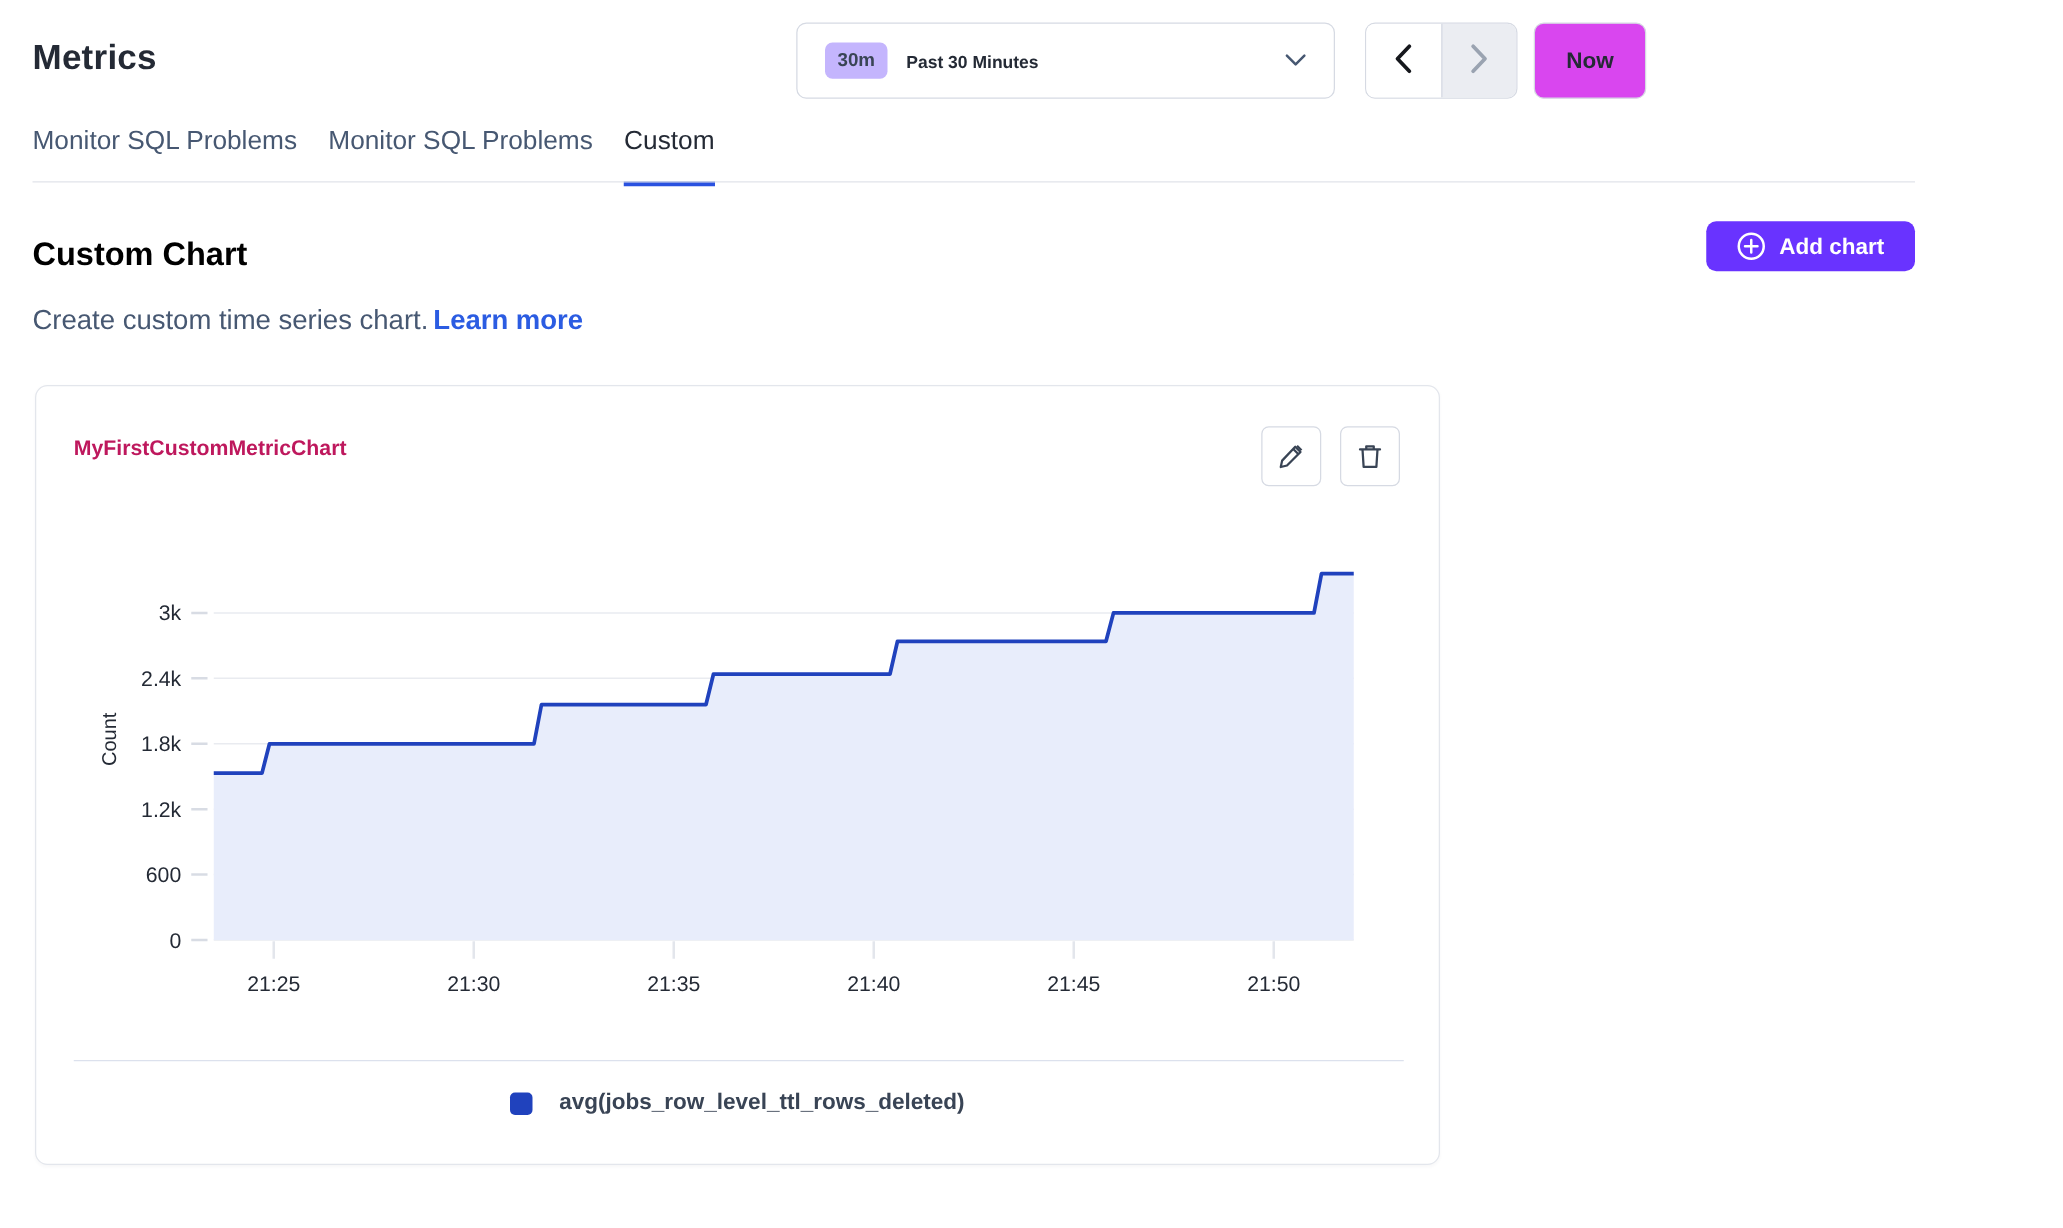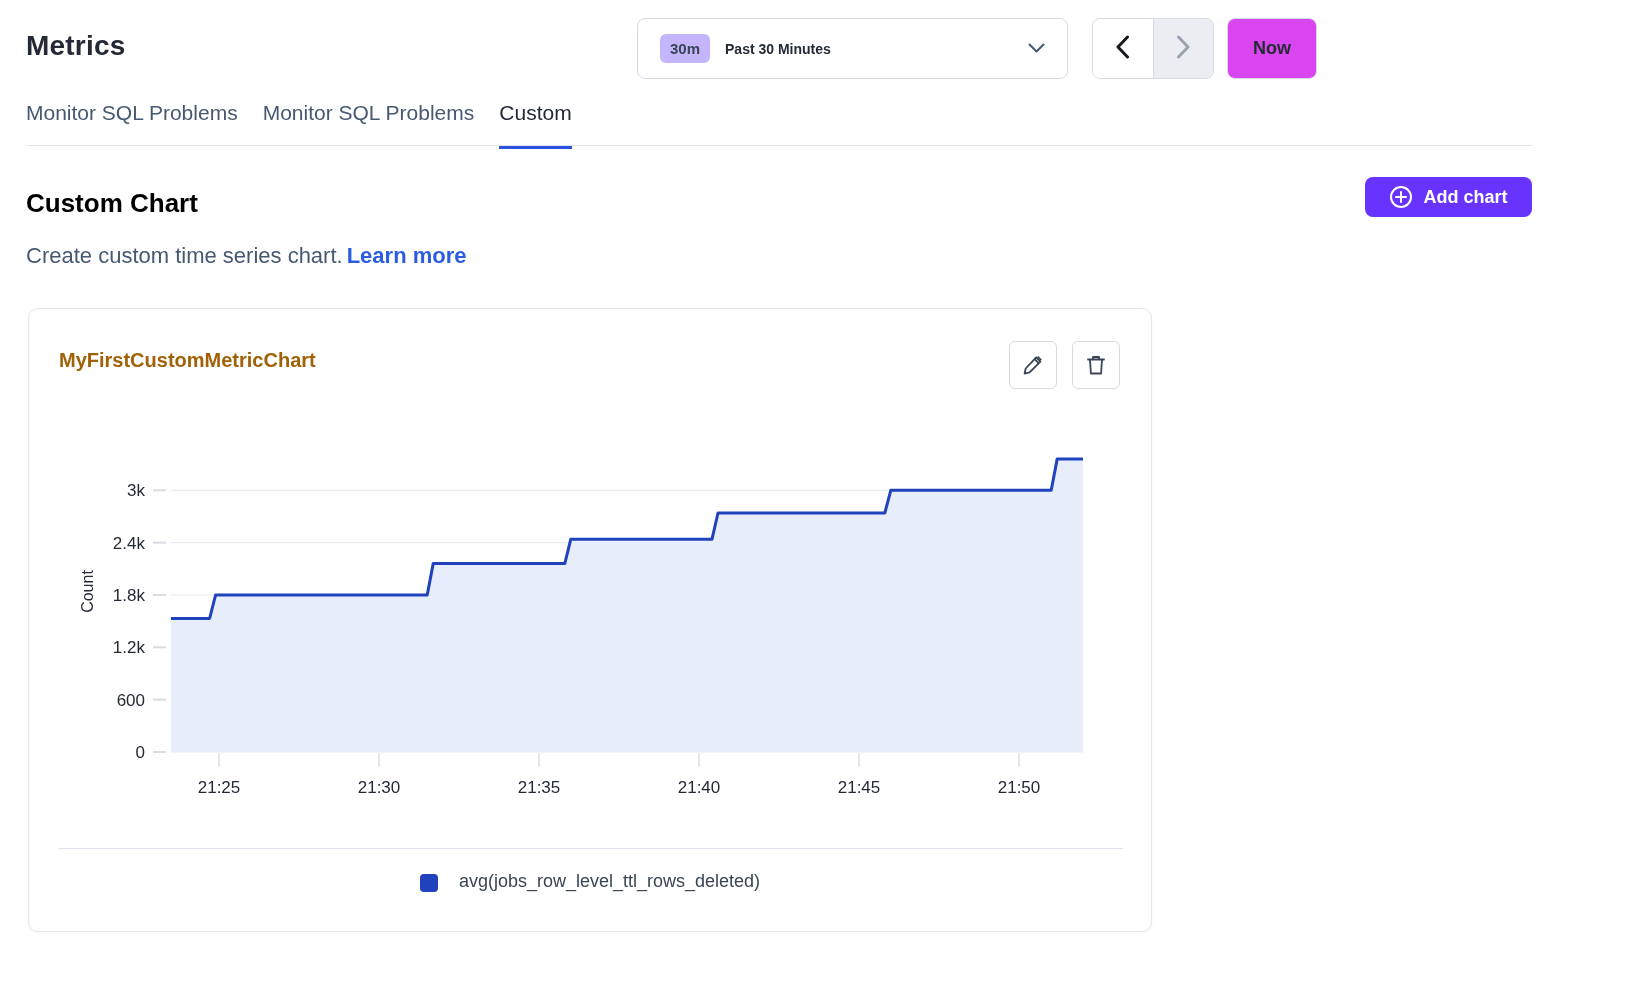--- a/index.html
+++ b/index.html
@@ -60,33 +60,33 @@
     font-size:18px; font-weight:600; cursor:pointer;
     display:flex; align-items:center; justify-content:center; gap:10px;
   }
 
   
   .chart-card {
     position:absolute; left:28px; top:308px; width:1124px; height:624px;
     border:1px solid #e3e6ec; border-radius:10px; background:#fff;
     box-shadow:0 1px 3px rgba(40,50,70,.04);
   }
-  .card-title { position:absolute; left:30px; top:40px; font-size:20px; font-weight:700; color:#a16207; }
+  .card-title { position:absolute; left:30px; top:40px; font-size:17px; font-weight:700; color:#be185d; }
   .icon-btn {
     position:absolute; top:32px; width:48px; height:48px;
     border:1px solid #d6dae3; border-radius:6px; background:#fff; cursor:pointer;
     display:flex; align-items:center; justify-content:center;
   }
   .icon-btn.edit { left:980px; }
   .icon-btn.delete { left:1043px; }
 
   .chart-svg { position:absolute; left:0; top:100px; }
 
   .card-divider { position:absolute; left:30px; top:539px; width:1064px; height:1px; background:#dce1ed; }
-  .legend { position:absolute; left:0; top:562px; width:100%; display:flex; align-items:flex-end; justify-content:center; gap:21px; }
+  .legend { position:absolute; left:0; top:562px; width:100%; display:flex; align-items:flex-end; justify-content:center; gap:21px;font-weight:bold; }
   .legend-swatch { width:18px; height:18px; border-radius:4px; background:#2042bd; }
   .legend-label { font-size:18px; color:#394455; }
 </style>
 </head>
 <body>
 
 <h1 class="page-title">Metrics</h1>
 
 <div class="time-dropdown">
   <span class="time-badge">30m</span>

